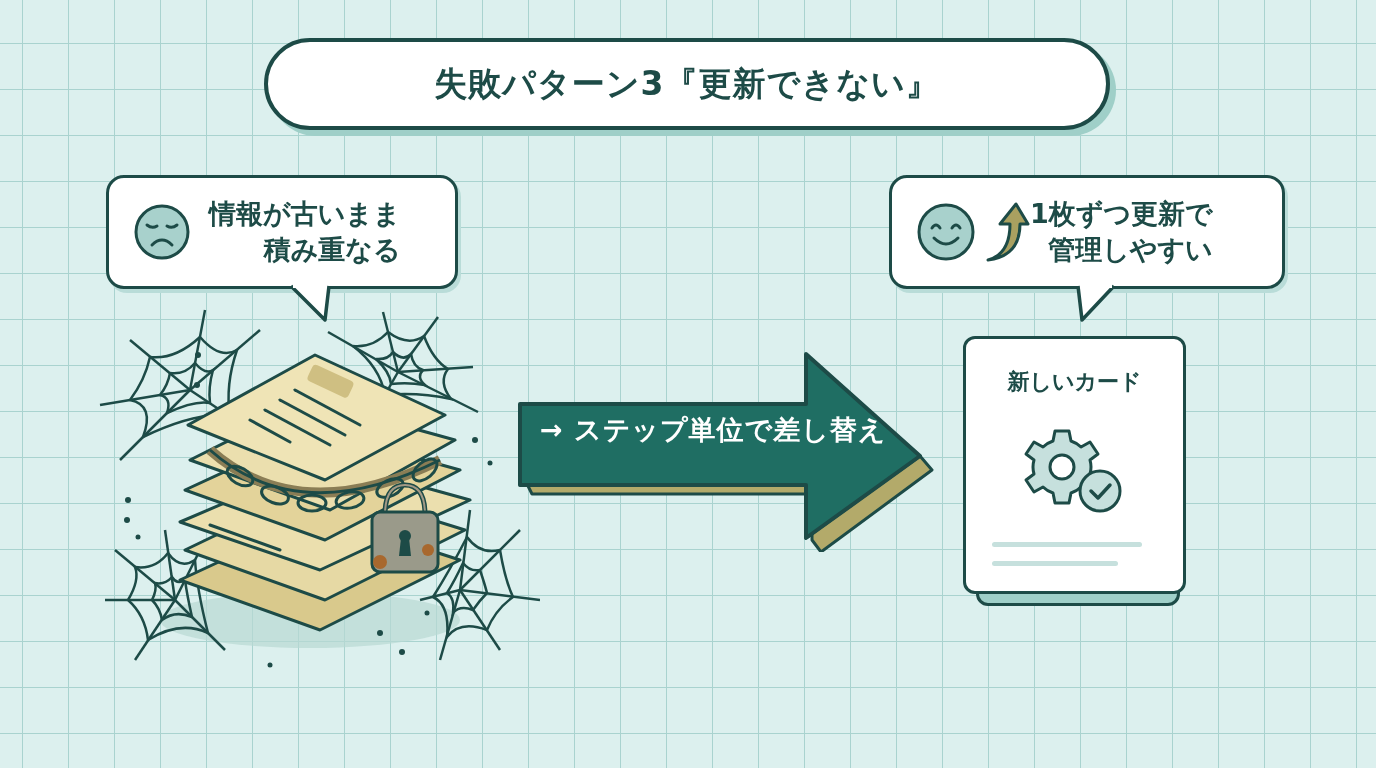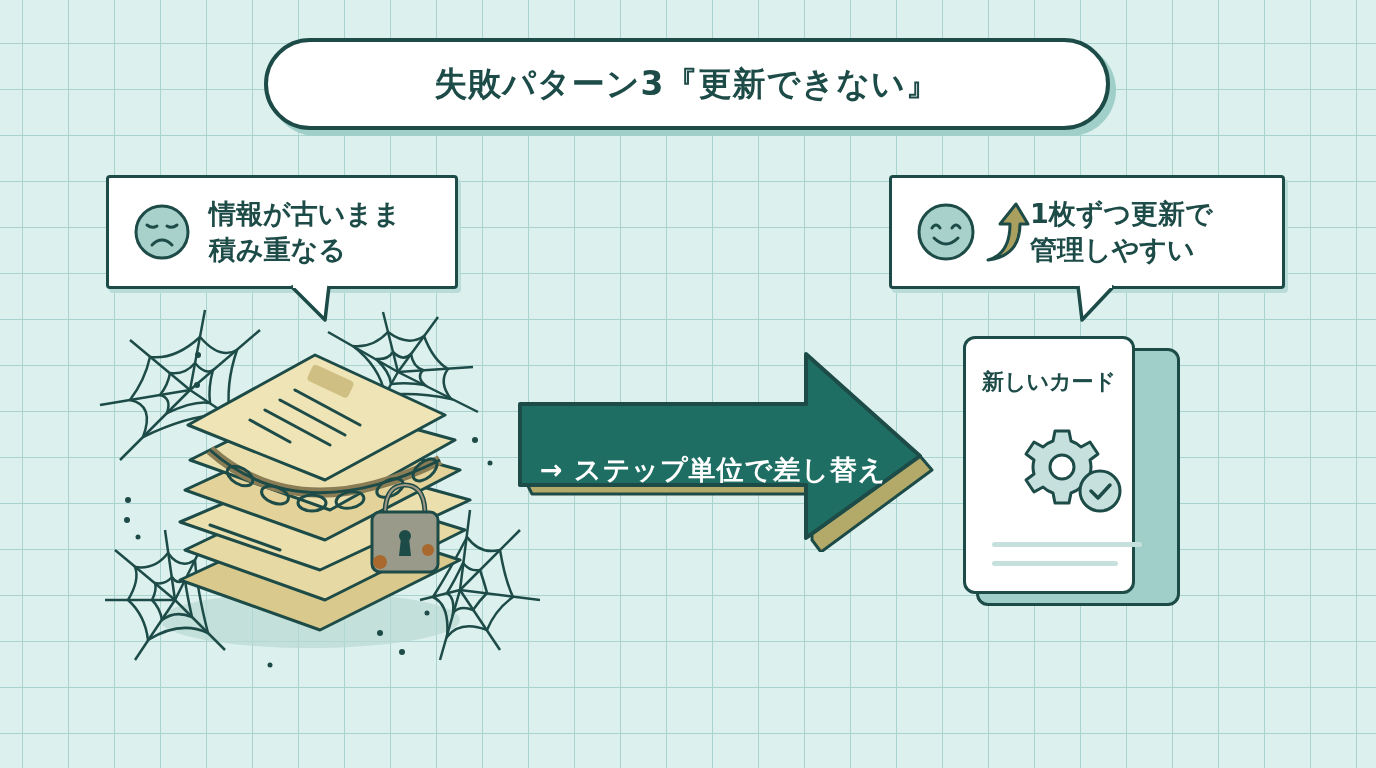--- a/index.html
+++ b/index.html
@@ -23,46 +23,46 @@
       box-shadow: 6px 6px 0 #9fcfc8;
       box-sizing: border-box;
       display: flex; align-items: center; justify-content: center;
     }
     .title-text {
       font-size: 33px; font-weight: bold; letter-spacing: 1px; color: #1d4b47;
     }
 
     
     .bubble {
-      background: #ffffff; border: 3.5px solid #1d4b47; border-radius: 4px;
+      background: #ffffff; border: 3.5px solid #1d4b47; border-radius: 18px;
       box-sizing: border-box; box-shadow: 3px 4px 0 #b9dcd8;
-      display: flex; align-items: center;
+      display: flex; align-items: center; text-align: right;
     }
     .bubble-left { left: 106px; top: 175px; width: 352px; height: 114px; padding-left: 24px; }
     .bubble-right { left: 889px; top: 175px; width: 396px; height: 114px; padding-left: 24px; }
     .bubble-text {
       font-size: 27px; font-weight: bold; line-height: 36px; color: #1d4b47;
       margin-left: 18px;
     }
     .tail { position: absolute; }
 
     
     .arrow-wrap { left: 516px; top: 352px; width: 420px; height: 200px; }
     .arrow-label {
-      left: 540px; top: 452px; font-size: 27px; font-weight: bold; color: #ffffff;
+      left: 540px; top: 412px; font-size: 27px; font-weight: bold; color: #ffffff;
       letter-spacing: 1px; white-space: nowrap;
     }
 
     
     .card-back {
       left: 976px; top: 348px; width: 204px; height: 258px;
       background: #9fcfc8; border: 3.5px solid #1d4b47; border-radius: 12px; box-sizing: border-box;
     }
     .card {
-      left: 963px; top: 336px; width: 172px; height: 258px;
+      left: 963px; top: 336px; width: 223px; height: 258px;
       background: #ffffff; border: 3.5px solid #1d4b47; border-radius: 12px; box-sizing: border-box;
     }
     .card-title {
       position: absolute; left: 0; right: 0; top: 28px; text-align: center;
       font-size: 22px; font-weight: bold; color: #1d4b47;
     }
     .card-line { position: absolute; height: 5px; border-radius: 3px; background: #c6e0dd; }
   </style>
 </head>
 <body>

